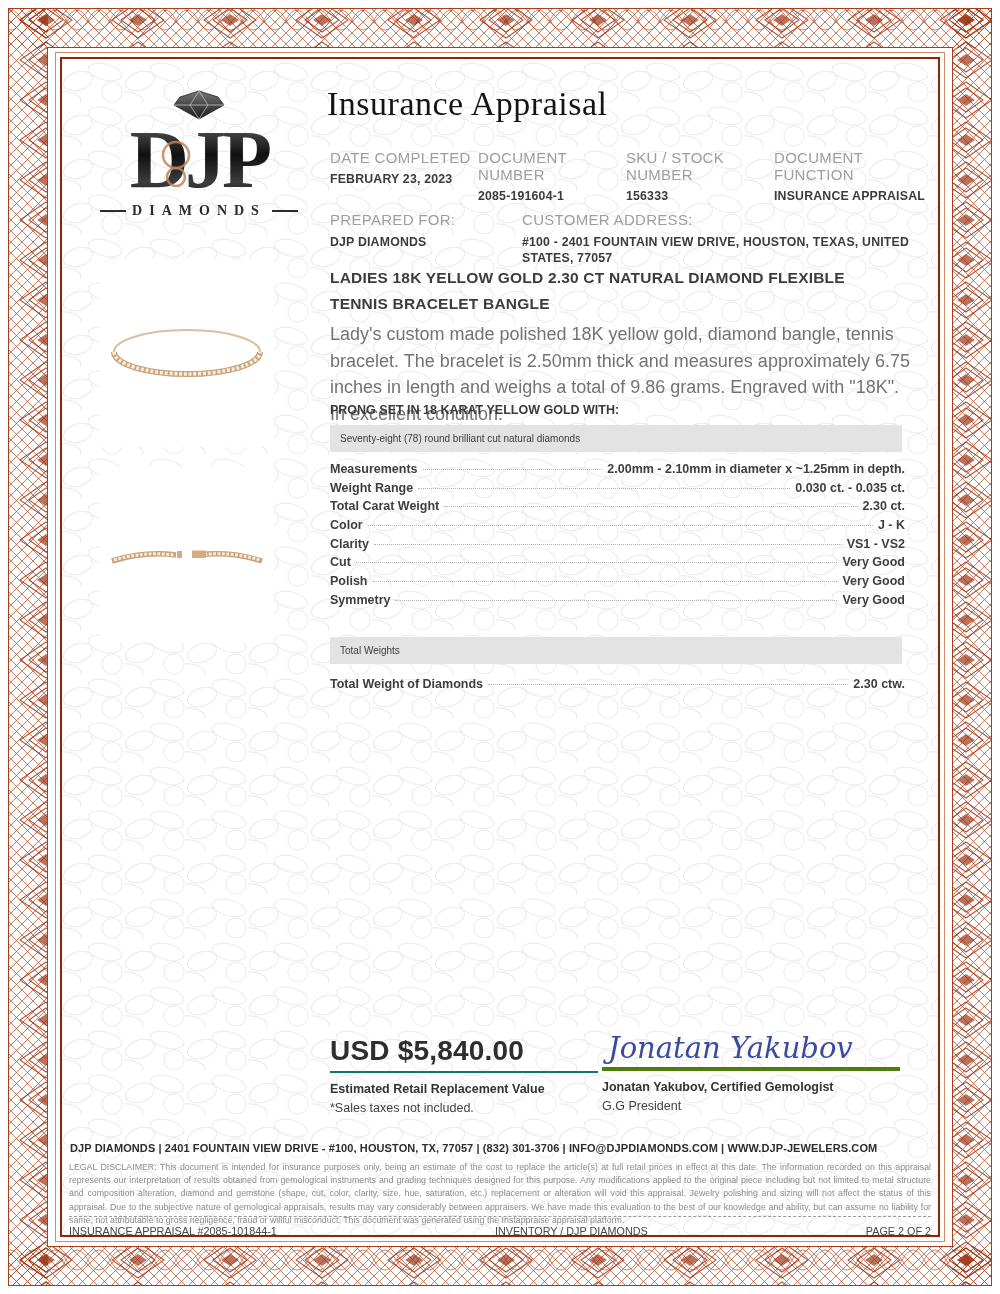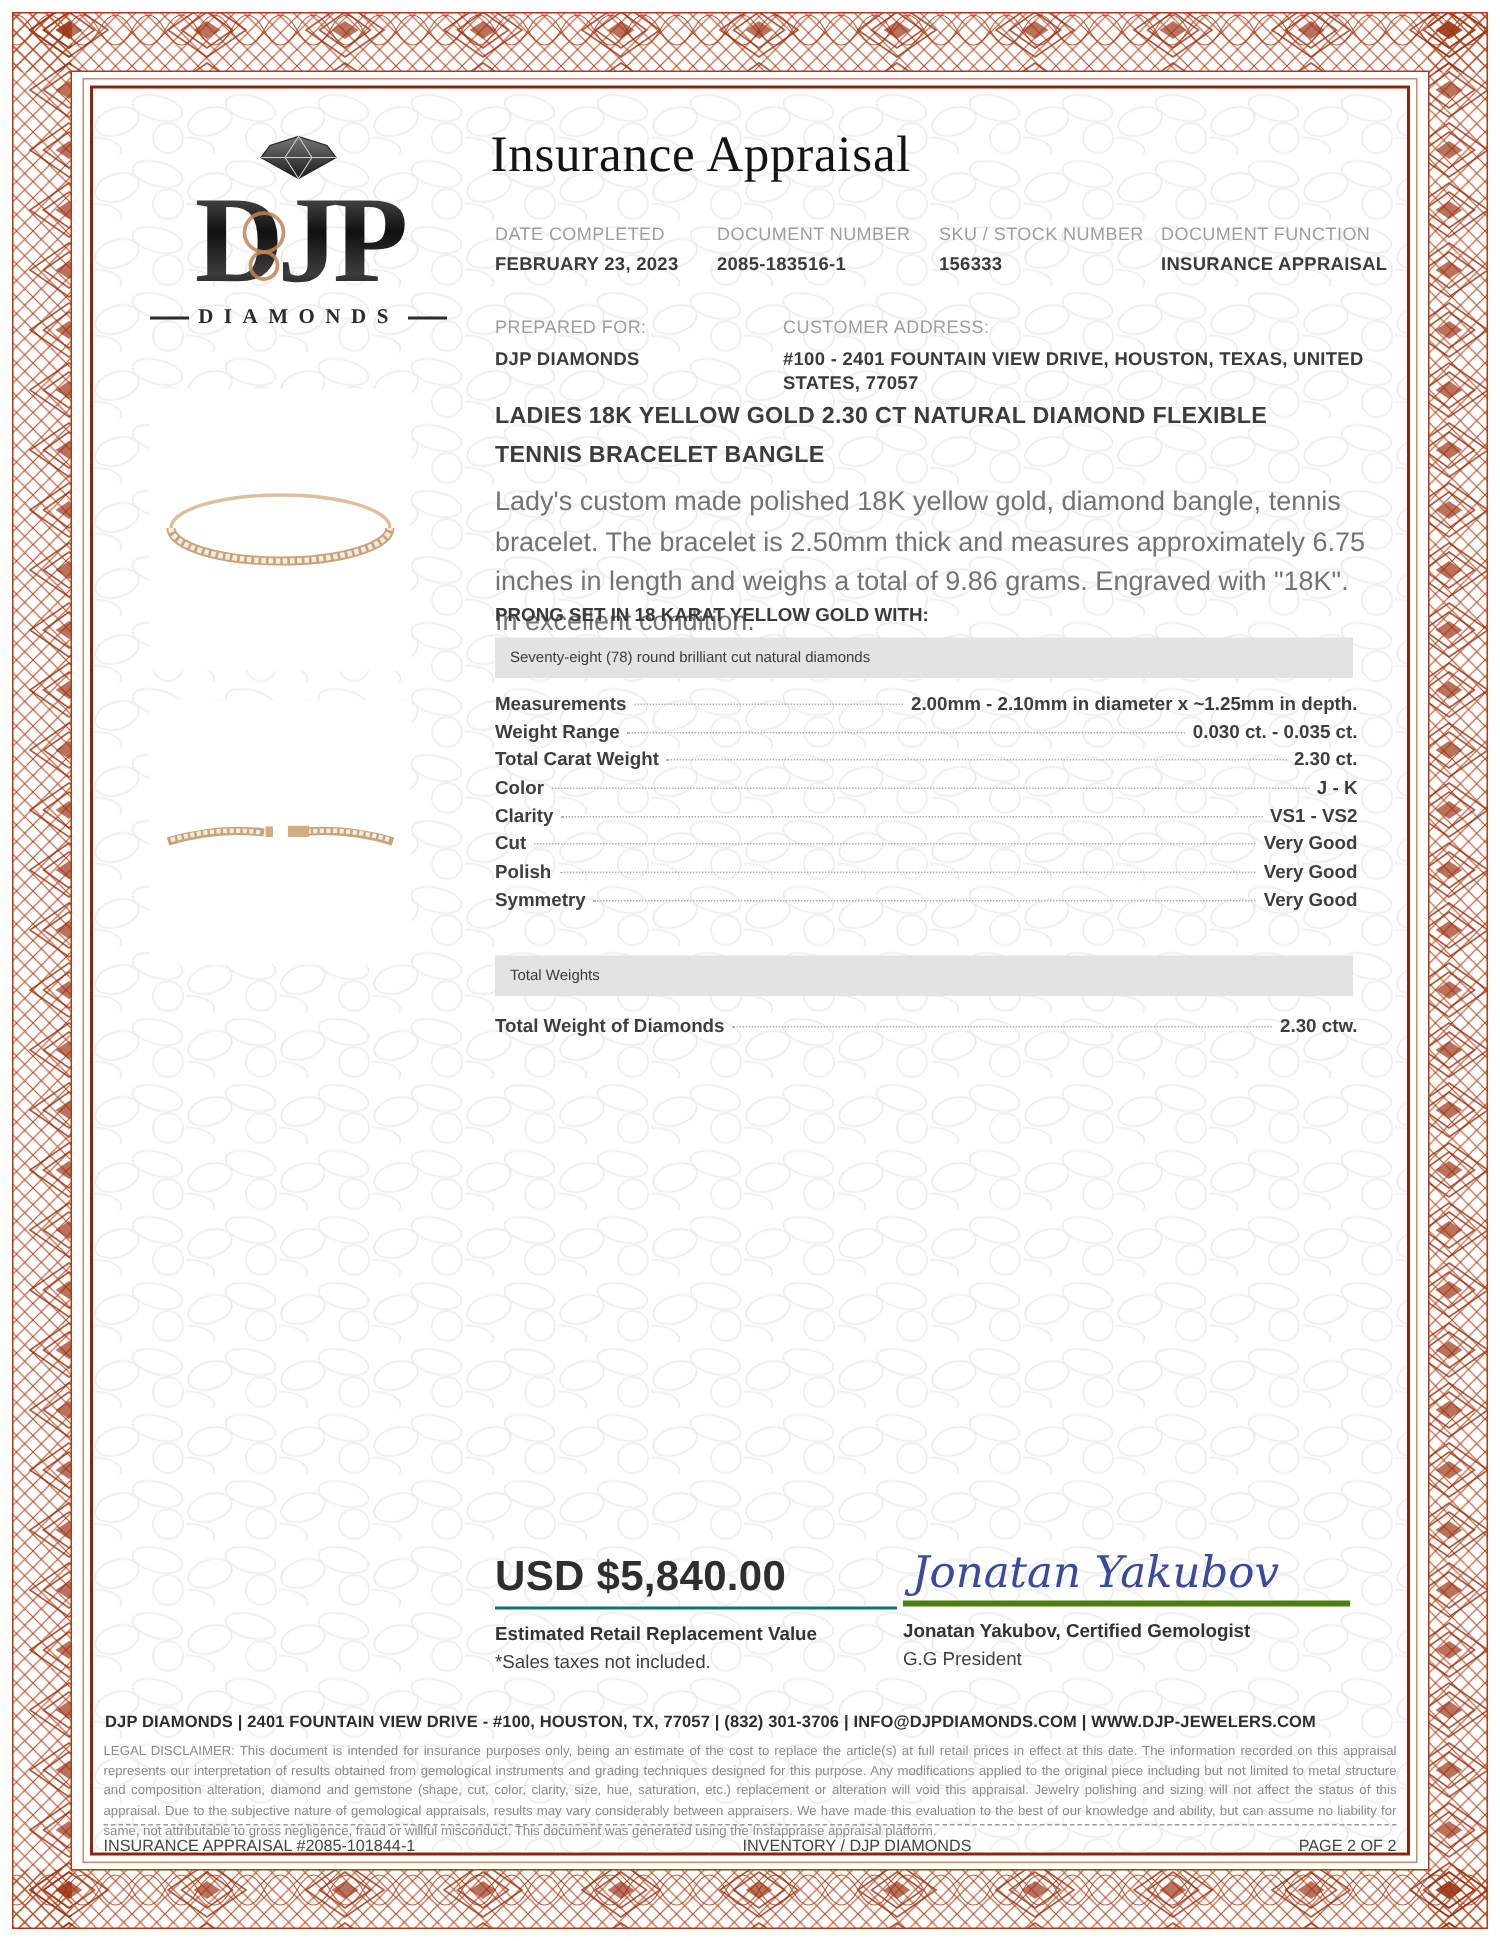--- a/index.html
+++ b/index.html
@@ -29,21 +29,21 @@
   
   .metal { position:absolute; left:28px; top:610px; width:230px; }
   .metal h4 { font-size:13.5px; font-weight:bold; color:#3a3a3a; letter-spacing:0.2px; }
   .metal p { font-size:12.5px; color:#3f3f3f; margin-top:9px; }
 
   
   .title { position:absolute; left:265px; top:26px; font-family:"Liberation Serif", serif;
            font-size:34px; color:#141414; letter-spacing:0.5px; }
   .meta { position:absolute; left:268px; top:90px; width:600px; display:grid;
           grid-template-columns:148px 148px 148px 156px; }
-  .meta .lbl, .lbl { font-size:12px; color:#9e9e9e; letter-spacing:0.3px; }
+  .meta .lbl, .lbl { font-size:15px; color:#9e9e9e; letter-spacing:0.3px; }
   .meta .val, .val { font-size:12.3px; font-weight:bold; color:#3b3b3b; margin-top:6px; letter-spacing:0.2px; }
   .prepared { position:absolute; left:268px; top:152px; width:600px; display:grid;
               grid-template-columns:148px 420px;gap:44px; }
   .prepared .val { line-height:16px; }
 
   .product-title { position:absolute; left:268px; top:206px; width:565px;
                    font-size:15.5px; font-weight:bold; color:#3c3c3c; line-height:26px; letter-spacing:0.2px; }
   .desc { position:absolute; left:268px; top:262px; width:582px; font-size:18px;
           color:#737373; line-height:26.5px; }
   .prong { position:absolute; left:268px; top:344px; font-size:12.5px; font-weight:bold; color:#3a3a3a; }
@@ -183,21 +183,21 @@
 
       <div class="title">Insurance Appraisal</div>
 
       <div class="meta">
         <div>
           <div class="lbl">DATE COMPLETED</div>
           <div class="val">FEBRUARY 23, 2023</div>
         </div>
         <div>
           <div class="lbl">DOCUMENT NUMBER</div>
-          <div class="val">2085-183516-1</div>
+          <div class="val">2085-191604-1</div>
         </div>
         <div>
           <div class="lbl">SKU / STOCK NUMBER</div>
           <div class="val">156333</div>
         </div>
         <div>
           <div class="lbl">DOCUMENT FUNCTION</div>
           <div class="val">INSURANCE APPRAISAL</div>
         </div>
       </div>

